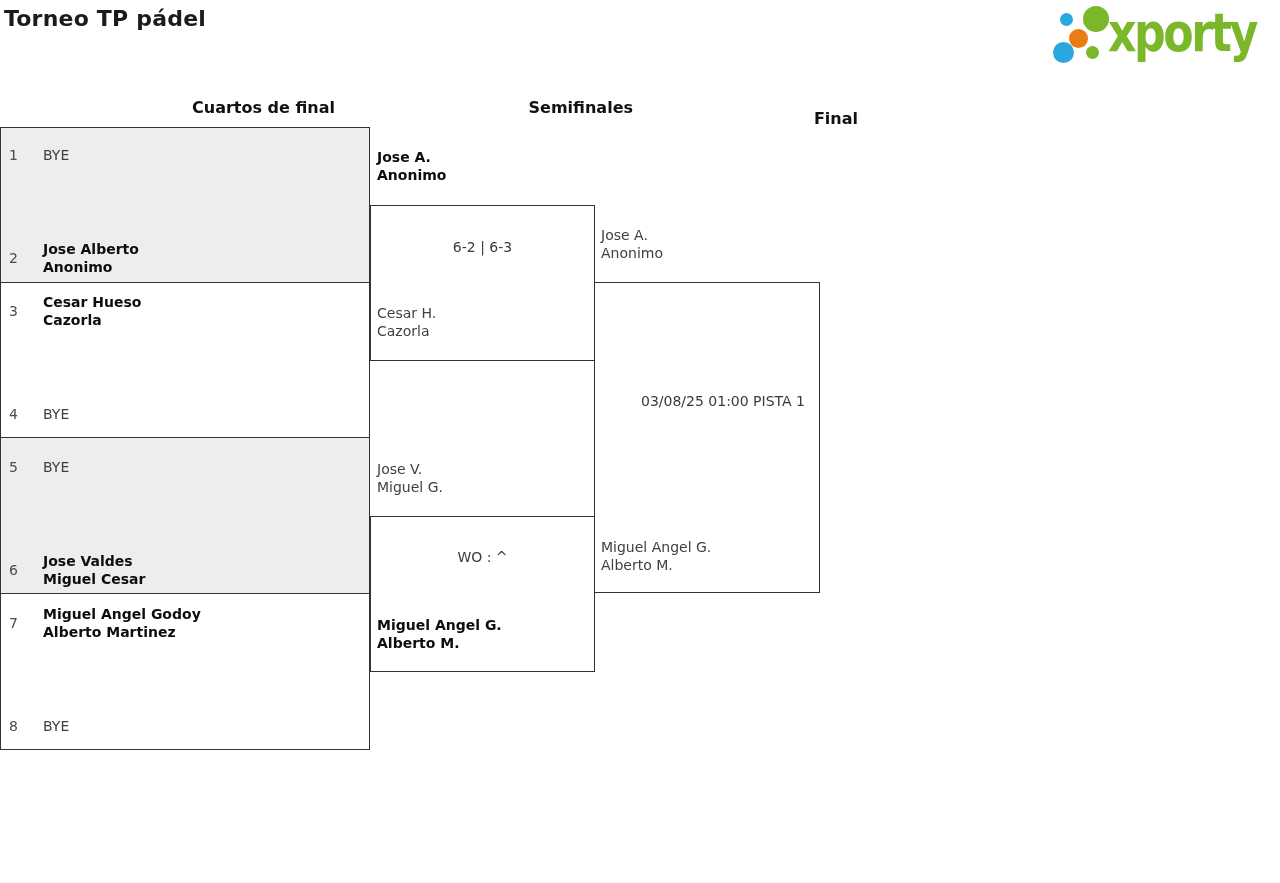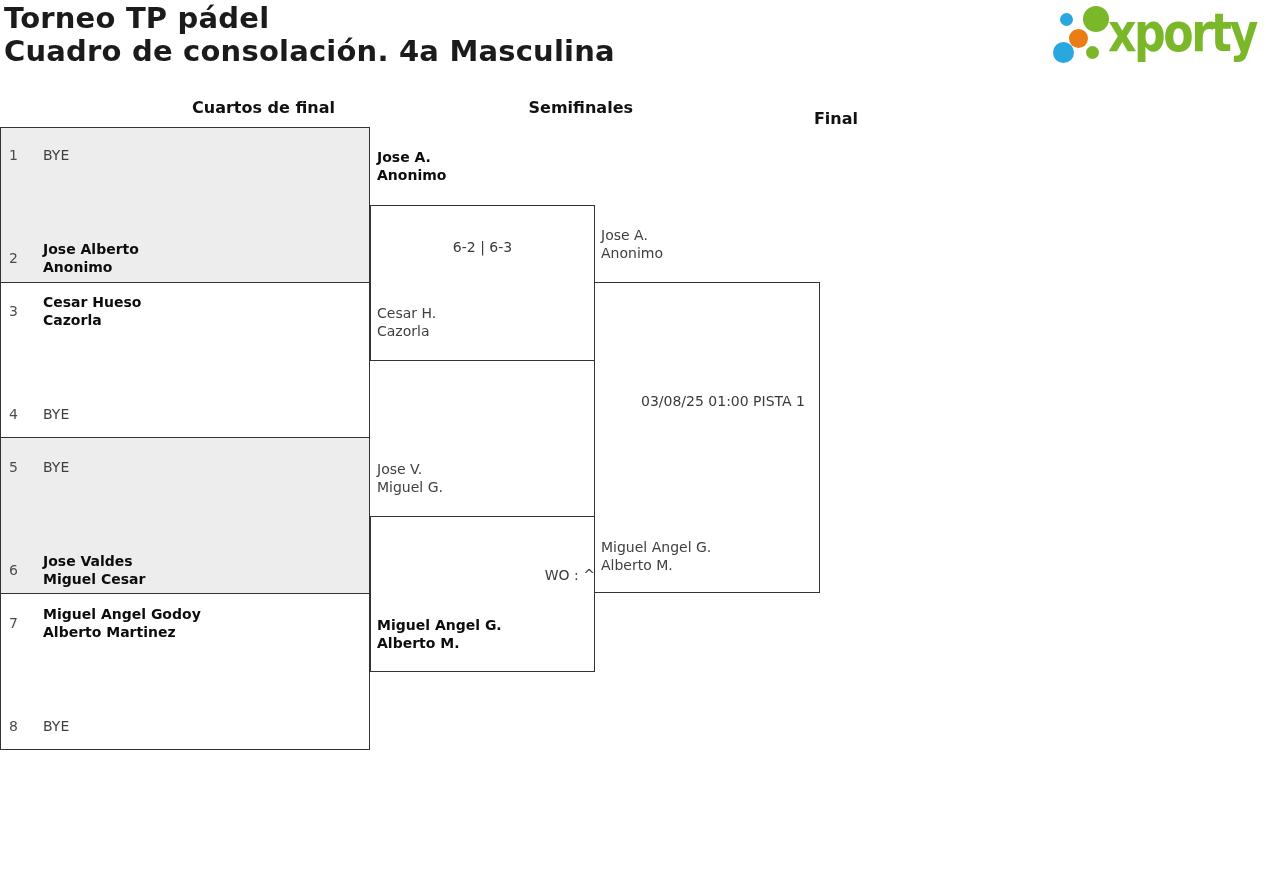--- a/index.html
+++ b/index.html
@@ -1,20 +1,20 @@
 <!DOCTYPE html>
 <html><head>
 <meta charset="utf-8">
 <style>
   html,body { margin:0; padding:0; background:#fff; }
   .page {
     position:relative; width:1280px; height:883px; background:#ffffff;
     font-family:"DejaVu Sans","Liberation Sans",sans-serif; overflow:hidden;
   }
-  .title { position:absolute; left:4px; top:2px; font-size:29px; line-height:33px;
+  .title { position:absolute; left:4px; top:2px; font-size:22px; line-height:33px;
            font-weight:700; color:#1b1b1b; letter-spacing:0.2px; }
   .round-header { position:absolute; top:98px; width:300px; text-align:right;
            font-size:16px; font-weight:700; color:#111; }
   .match { position:absolute; box-sizing:border-box; border:1px solid #333; background:#fff; }
   .match.gray { background:#ededed; }
   .entry { position:absolute; left:8px; display:flex; align-items:center; }
   .seed { width:16px; flex:none; font-size:14px; color:#4c4c4c; }
   .team { margin-left:18px; }
   .team .line { display:block; font-size:14px; line-height:18px; color:#3f3f3f; }
   .bold .line { font-weight:700; color:#0d0d0d; }
@@ -31,21 +31,20 @@
            font-weight:700; color:#7ab829; letter-spacing:-3px;
            transform:scaleX(0.82); transform-origin:left top; }
 </style>
 </head>
 <body>
 
 <div class="page">
 
   <div class="title">
     <div>Torneo TP pádel</div>
-    <div>Cuadro de consolación. 4a Masculina</div>
   </div>
 
   <div>
     <span class="dot blue" style="left:1060px; top:13px; width:13px; height:13px;"></span>
     <span class="dot green" style="left:1083px; top:6px;  width:26px; height:26px;"></span>
     <span class="dot orange" style="left:1069px; top:29px; width:19px; height:19px;"></span>
     <span class="dot blue" style="left:1053px; top:42px; width:21px; height:21px;"></span>
     <span class="dot green" style="left:1086px; top:46px; width:13px; height:13px;"></span>
     <span class="logo-text">xporty</span>
   </div>
@@ -127,21 +126,21 @@
   <div class="label" style="left:377px; top:304px;">
     <span class="line">Cesar H.</span>
     <span class="line">Cazorla</span>
   </div>
 
   <div class="match" style="left:370px; top:516px; width:225px; height:156px;"></div>
   <div class="label" style="left:377px; top:460px;">
     <span class="line">Jose V.</span>
     <span class="line">Miguel G.</span>
   </div>
-  <div class="score" style="left:370px; top:566px; width:225px;text-align:right;">WO : ^</div>
+  <div class="score" style="left:370px; top:548px; width:225px;">WO : ^</div>
   <div class="label bold" style="left:377px; top:616px;">
     <span class="line">Miguel Angel G.</span>
     <span class="line">Alberto M.</span>
   </div>
 
   <div class="match" style="left:594px; top:282px; width:226px; height:311px;"></div>
   <div class="label" style="left:601px; top:226px;">
     <span class="line">Jose A.</span>
     <span class="line">Anonimo</span>
   </div>

